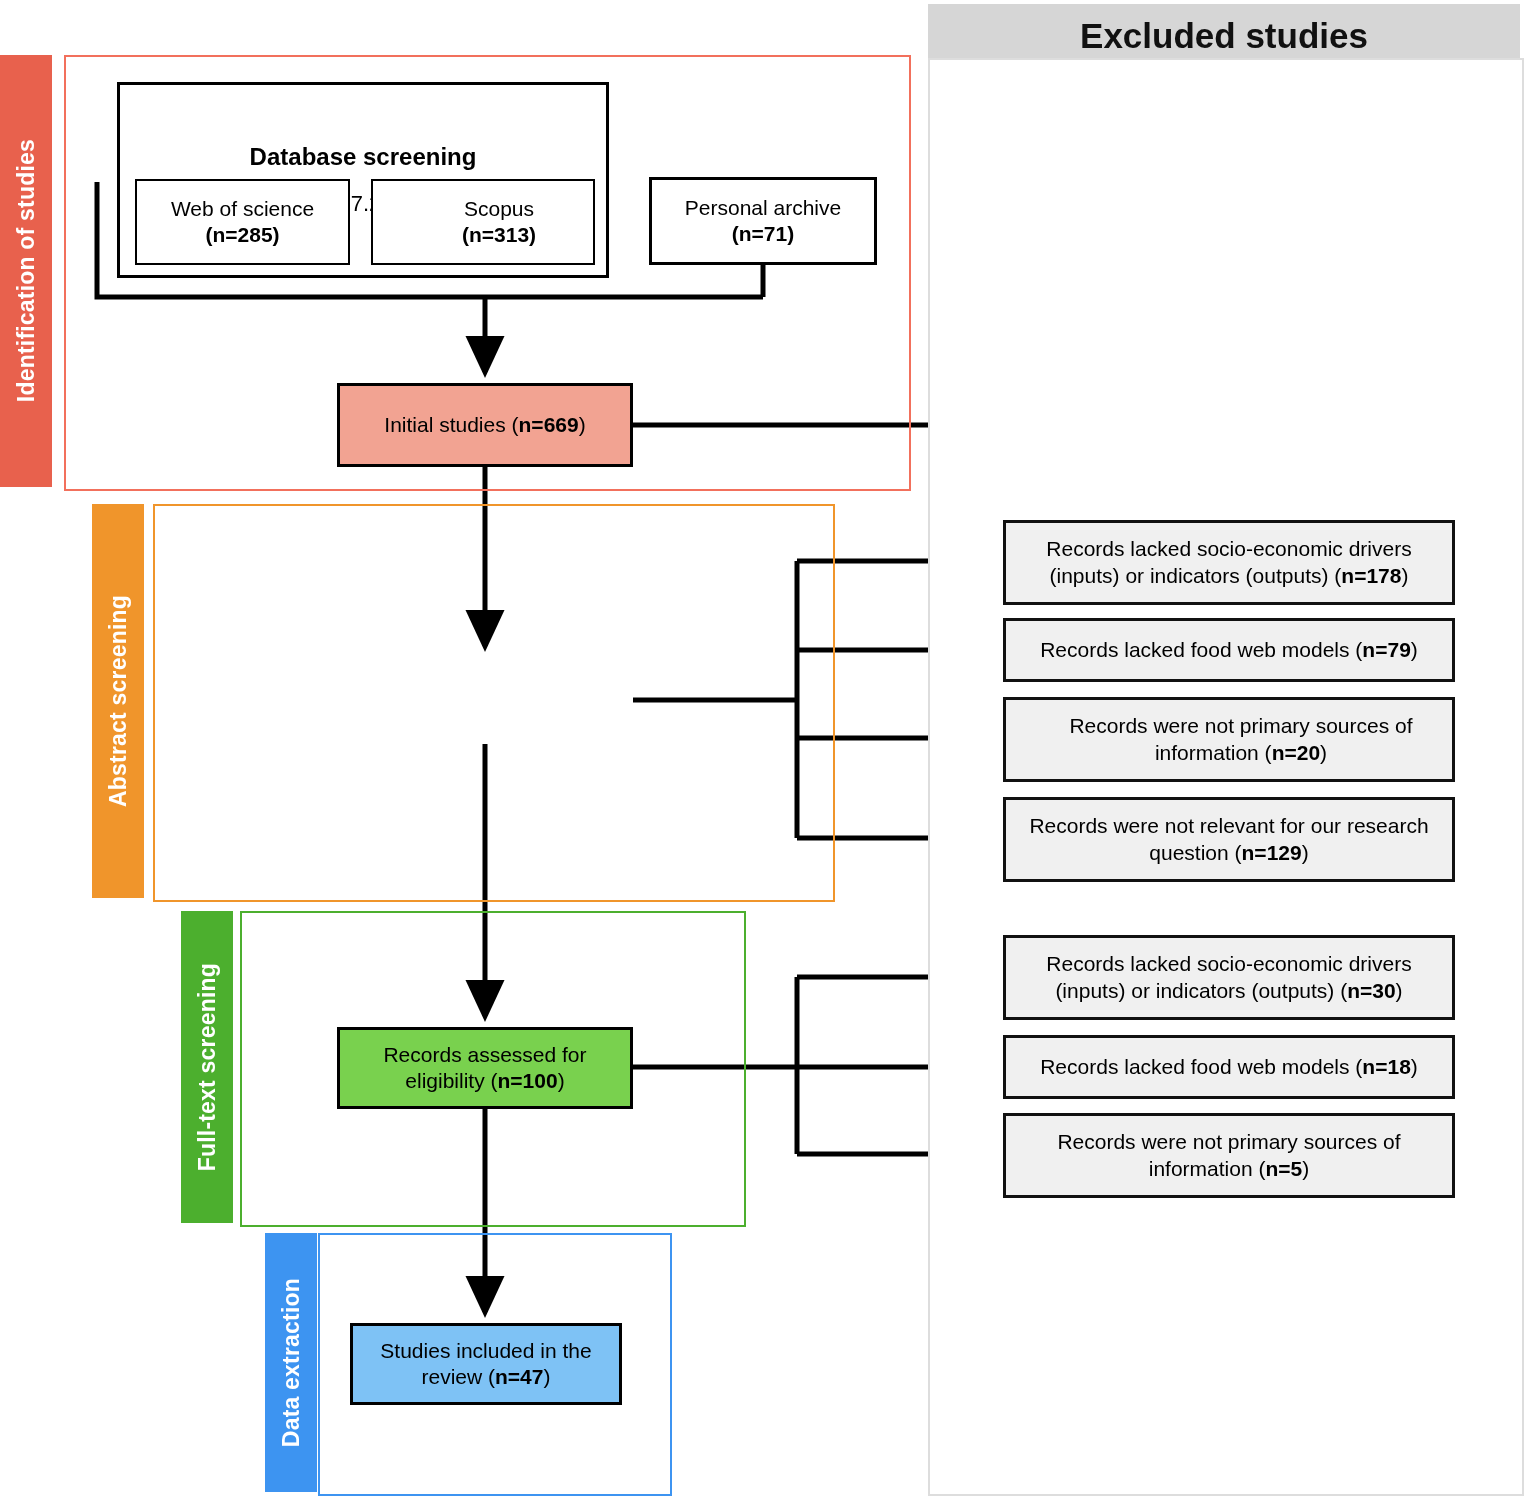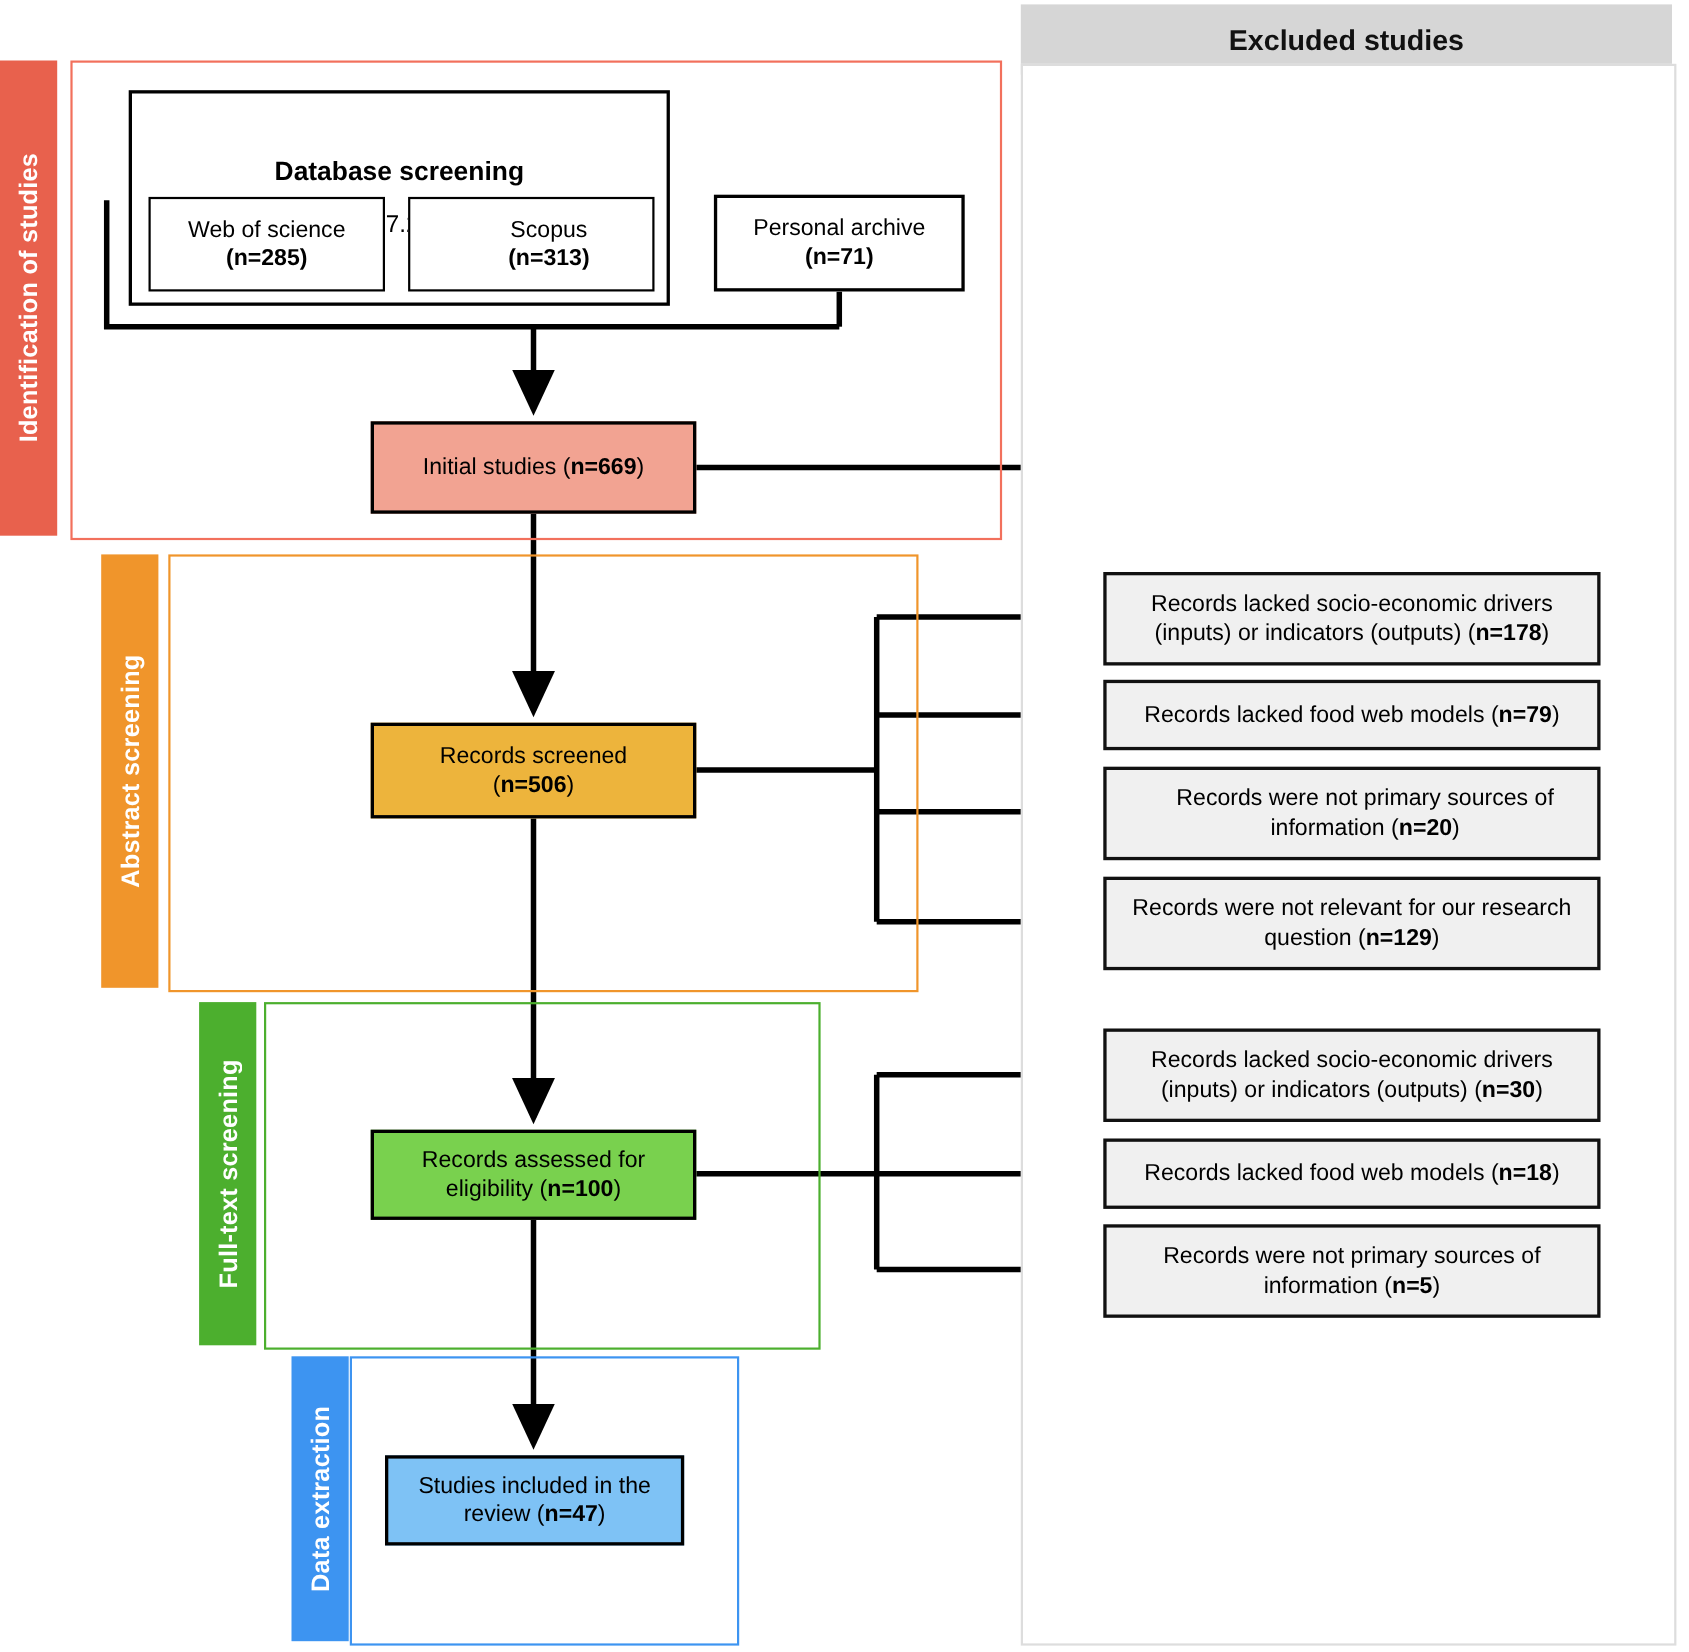--- a/index.html
+++ b/index.html
@@ -19,21 +19,21 @@
 
   
   .panel{position:absolute;background:transparent;}
   .p-ident{left:64px;top:55px;width:843px;height:432px;border:2px solid #f2705c;}
   .p-abs{left:153px;top:504px;width:678px;height:394px;border:2px solid #f0952b;}
   .p-full{left:240px;top:911px;width:502px;height:312px;border:2px solid #4caf2e;}
   .p-data{left:318px;top:1233px;width:350px;height:259px;border:2px solid #3d94f1;}
 
   
   .ex-header{position:absolute;left:928px;top:4px;width:592px;height:64px;background:#d6d6d6;
-             display:flex;align-items:center;justify-content:center;font-weight:bold;font-size:26px;color:#111;}
+             display:flex;align-items:center;justify-content:center;font-weight:bold;font-size:35px;color:#111;}
   .ex-panel{position:absolute;left:928px;top:58px;width:592px;height:1434px;border:2px solid #dddddd;background:#fff;}
 
   
   .box{position:absolute;box-sizing:border-box;display:flex;align-items:center;justify-content:center;
        text-align:center;font-size:21px;color:#000;line-height:1.22;padding:4px 8px;}
   .box b{font-weight:bold;}
   .hard{border:3px solid #000;}
   .thin{border:2px solid #000;}
 
   .b-dbscreen{left:117px;top:82px;width:492px;height:196px;background:#fff;flex-direction:column;}
@@ -132,26 +132,20 @@
     <div>Personal archive</div>
     <div><b>(n=71)</b></div>
   </div>
 
   <div class="box hard b-initial">
     <div>
       <span>Initial studies (</span><b>n=669</b><span>)</span>
     </div>
   </div>
 
-  <div class="box hard b-screened">
-    <div>Records screened</div>
-    <div>
-      <span>(</span><b>n=506</b><span>)</span>
-    </div>
-  </div>
 
   <div class="box hard b-eligib">
     <div>Records assessed for</div>
     <div>
       <span>eligibility (</span><b>n=100</b><span>)</span>
     </div>
   </div>
 
   <div class="box hard b-included">
     <div>Studies included in the</div>

